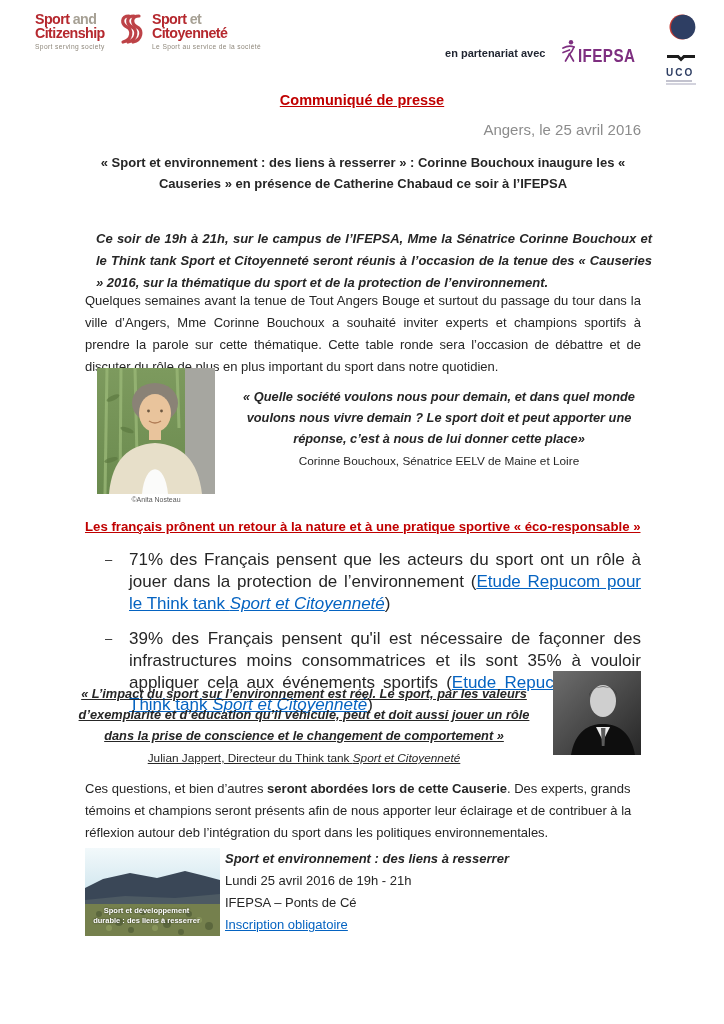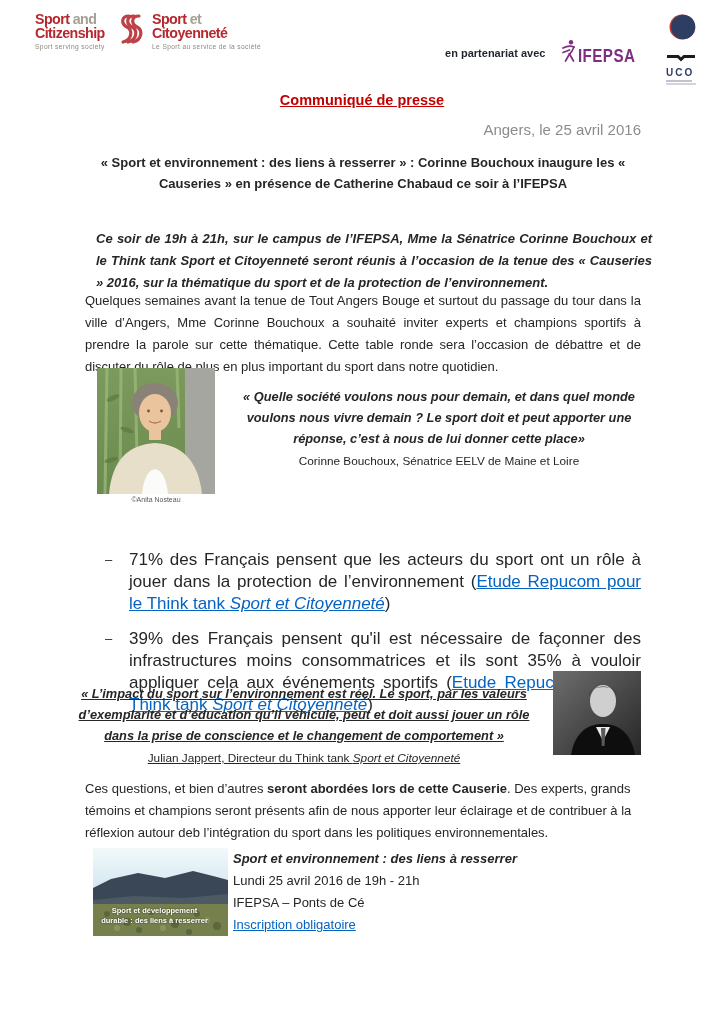--- a/index.html
+++ b/index.html
@@ -36,21 +36,21 @@
   .section-heading{position:absolute;top:519px;left:85px;width:556px;color:#c00000;font-weight:700;font-size:13.2px;text-decoration:underline;}
   .bullets{position:absolute;top:549px;left:85px;width:556px;}
   .bullet{display:flex;margin-bottom:13px;}
   .bullet-marker{flex:none;width:44px;padding-left:20px;box-sizing:border-box;font-size:13px;line-height:22px;}
   .bullet-text{flex:1;text-align:justify;font-size:17px;line-height:22px;}
   .link{color:#0563c1;text-decoration:underline;cursor:pointer;}
   .quote2{position:absolute;left:78px;top:683px;width:452px;text-align:center;font-weight:700;font-style:italic;font-size:12.8px;line-height:21px;text-decoration:underline;}
   .photo2{position:absolute;left:553px;top:671px;width:88px;height:84px;}
   .para3{position:absolute;top:778px;left:85px;width:560px;font-size:13px;line-height:22px;}
   .event{position:absolute;top:848px;left:85px;width:556px;display:flex;gap:17px;}
-  .event-image{position:relative;flex:none;width:123px;height:88px;margin-left:8px;}
+  .event-image{position:relative;flex:none;width:123px;height:88px;}
   .event-image-caption{position:absolute;left:0;right:0;bottom:10px;padding:0 6px;color:#ffffff;font-weight:700;font-size:7.5px;line-height:1.35;text-align:center;text-shadow:0 0 2px rgba(0,0,0,.65);}
   .event-details{font-size:13px;line-height:22px;}
   .event-title{font-weight:700;font-style:italic;}
   i.brand-it{font-style:italic;}
 </style>
 </head>
 <body>
 
 <div class="page">
 
@@ -153,20 +153,21 @@
       <rect x="52" y="62" width="12" height="10" fill="#e9c49c"></rect>
     </svg>
   </div>
   <div class="photo1-credit">©Anita Nosteau</div>
 
   <div class="quote1">
     <span>« Quelle société voulons nous pour demain, et dans quel monde voulons nous vivre demain ? Le sport doit et peut apporter une réponse, c’est à nous de lui donner cette place»</span>
     <div class="quote-attr">Corinne Bouchoux, Sénatrice EELV de Maine et Loire</div>
   </div>
 
+  <div class="section-heading">Les français prônent un retour à la nature et à une pratique sportive « éco-responsable »</div>
 
   <div class="bullets">
     <div class="bullet">
       <span class="bullet-marker">–</span>
       <span class="bullet-text"><span>71% des Français pensent que les acteurs du sport ont un rôle à jouer dans la protection de l’environnement (</span><a class="link"><span>Etude Repucom pour le Think tank </span><i class="brand-it">Sport et Citoyenneté</i></a><span>)</span></span>
     </div>
     <div class="bullet">
       <span class="bullet-marker">–</span>
       <span class="bullet-text"><span>39% des Français pensent qu'il est nécessaire de façonner des infrastructures moins consommatrices et ils sont 35% à vouloir appliquer cela aux événements sportifs (</span><a class="link"><span>Etude Repucom pour le Think tank </span><i class="brand-it">Sport et Citoyenneté</i></a><span>)</span></span>
     </div>

